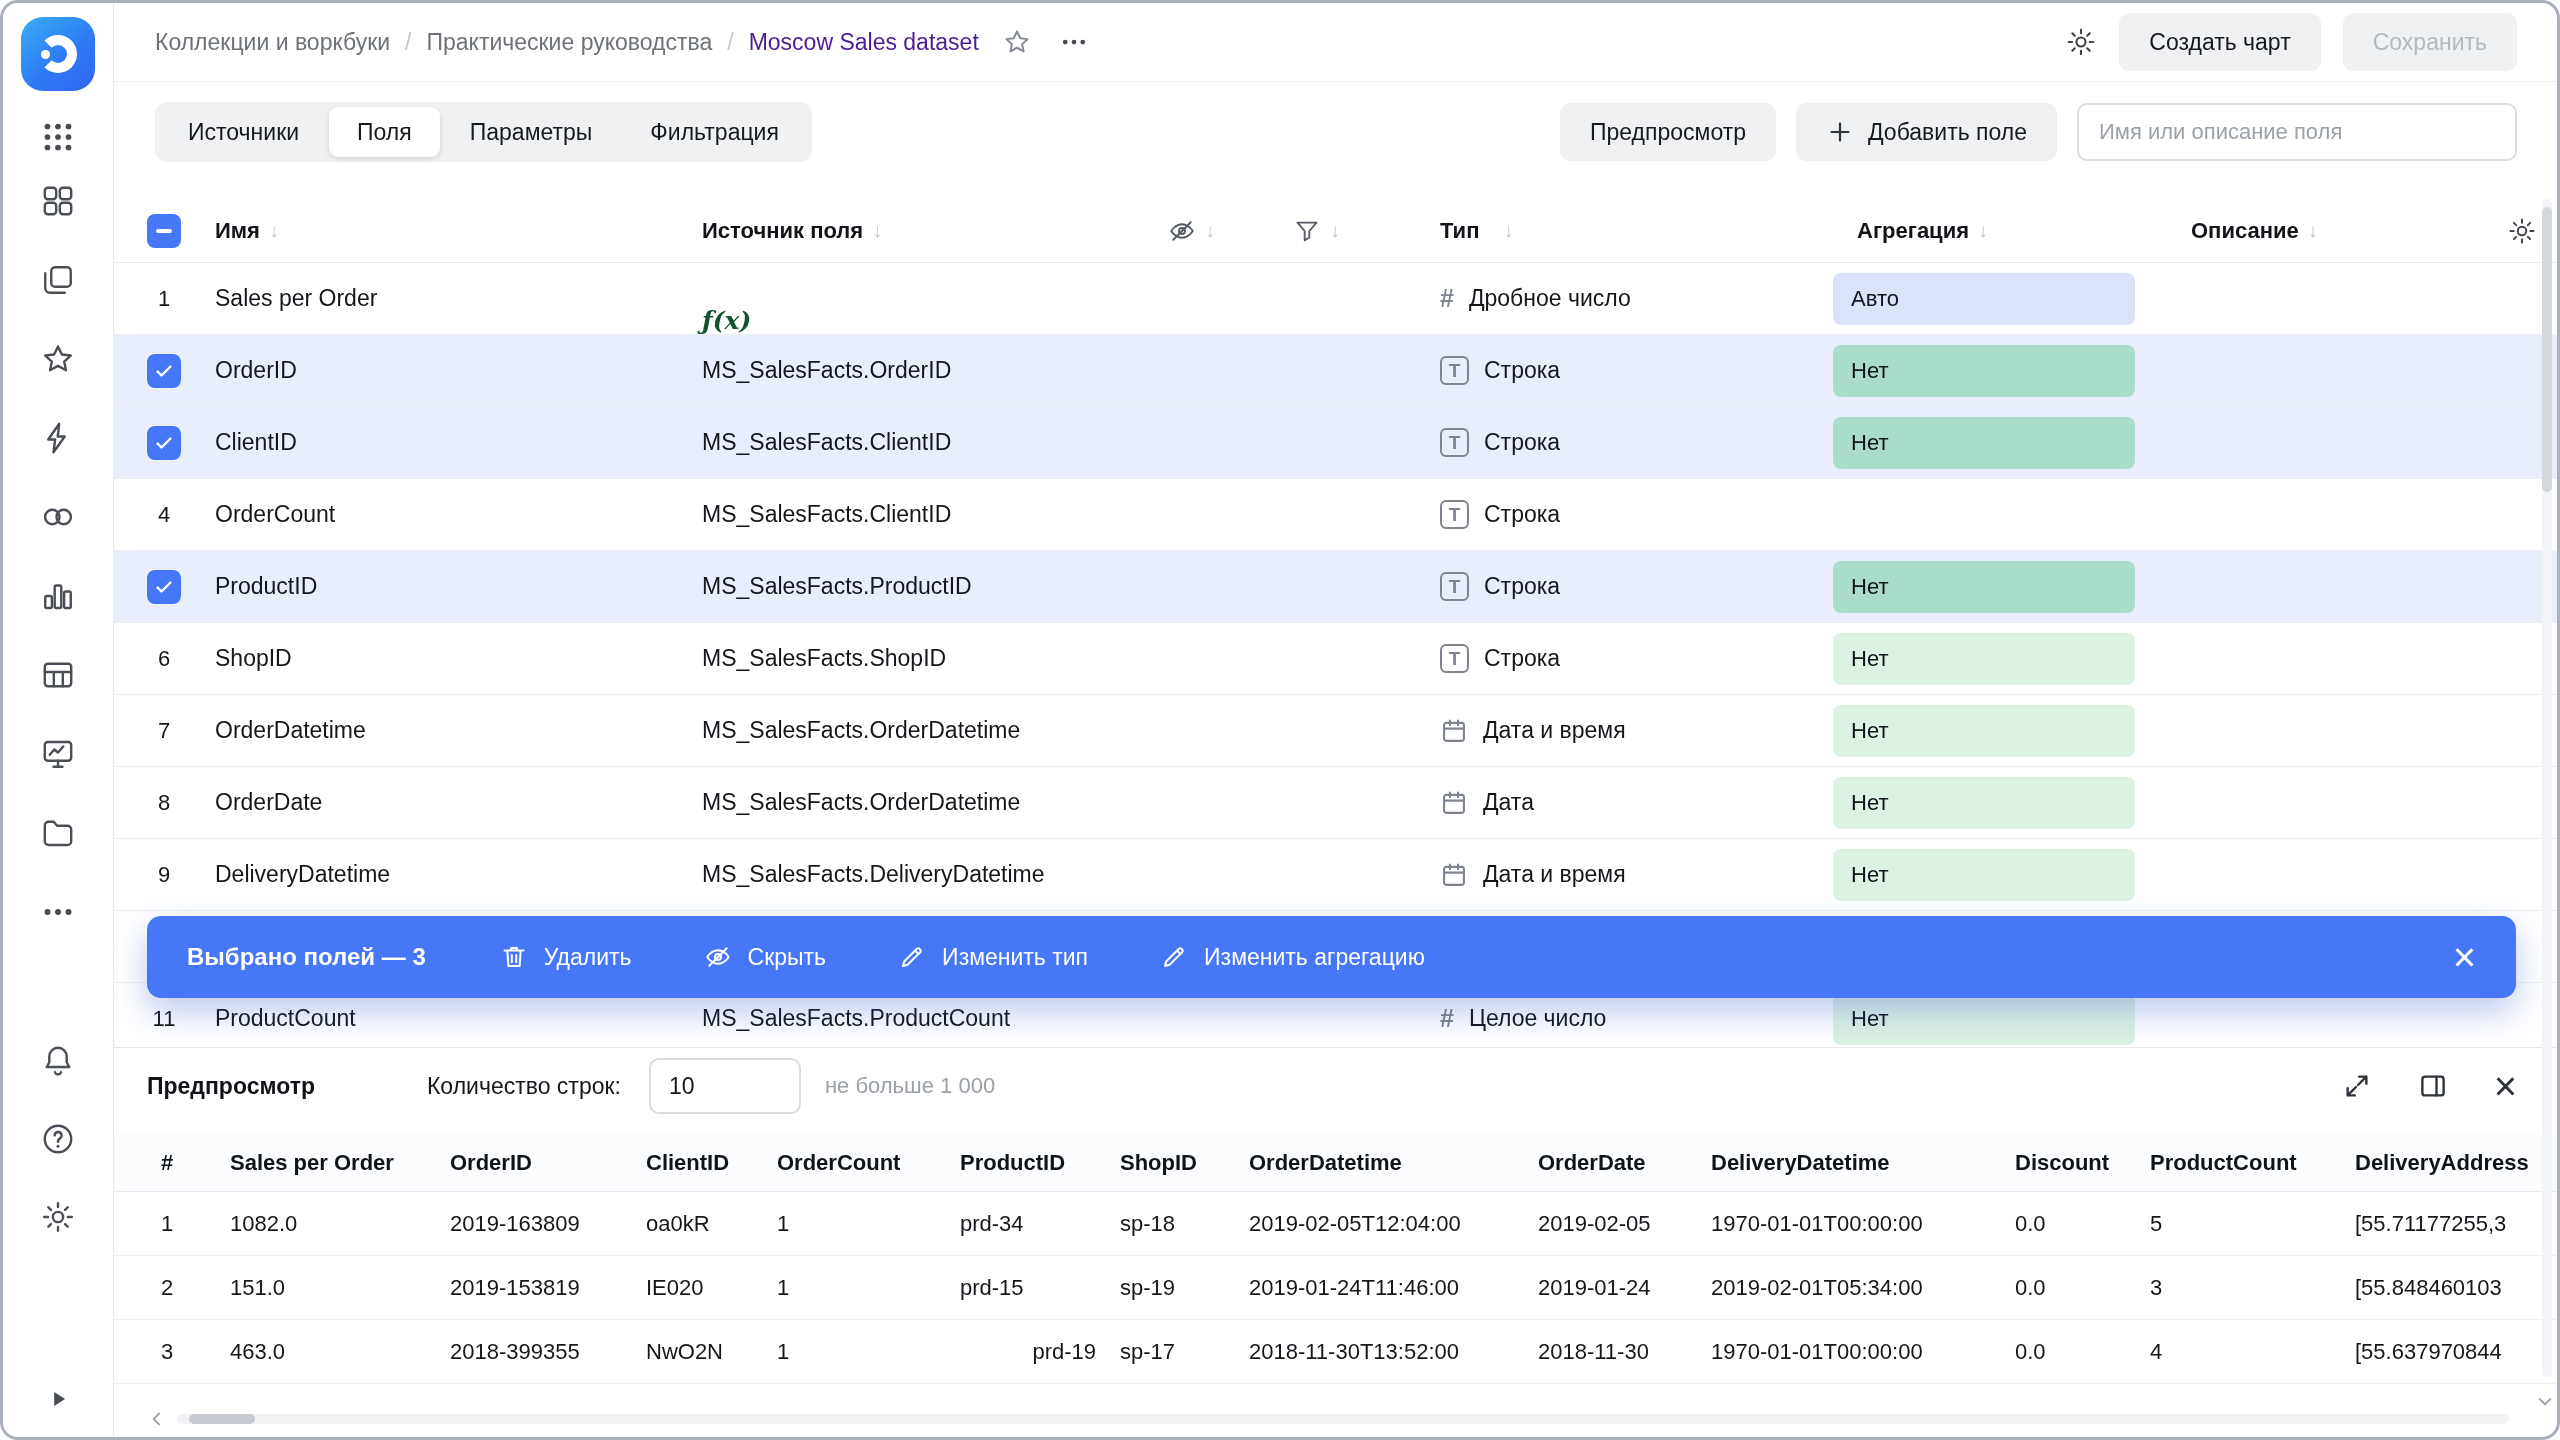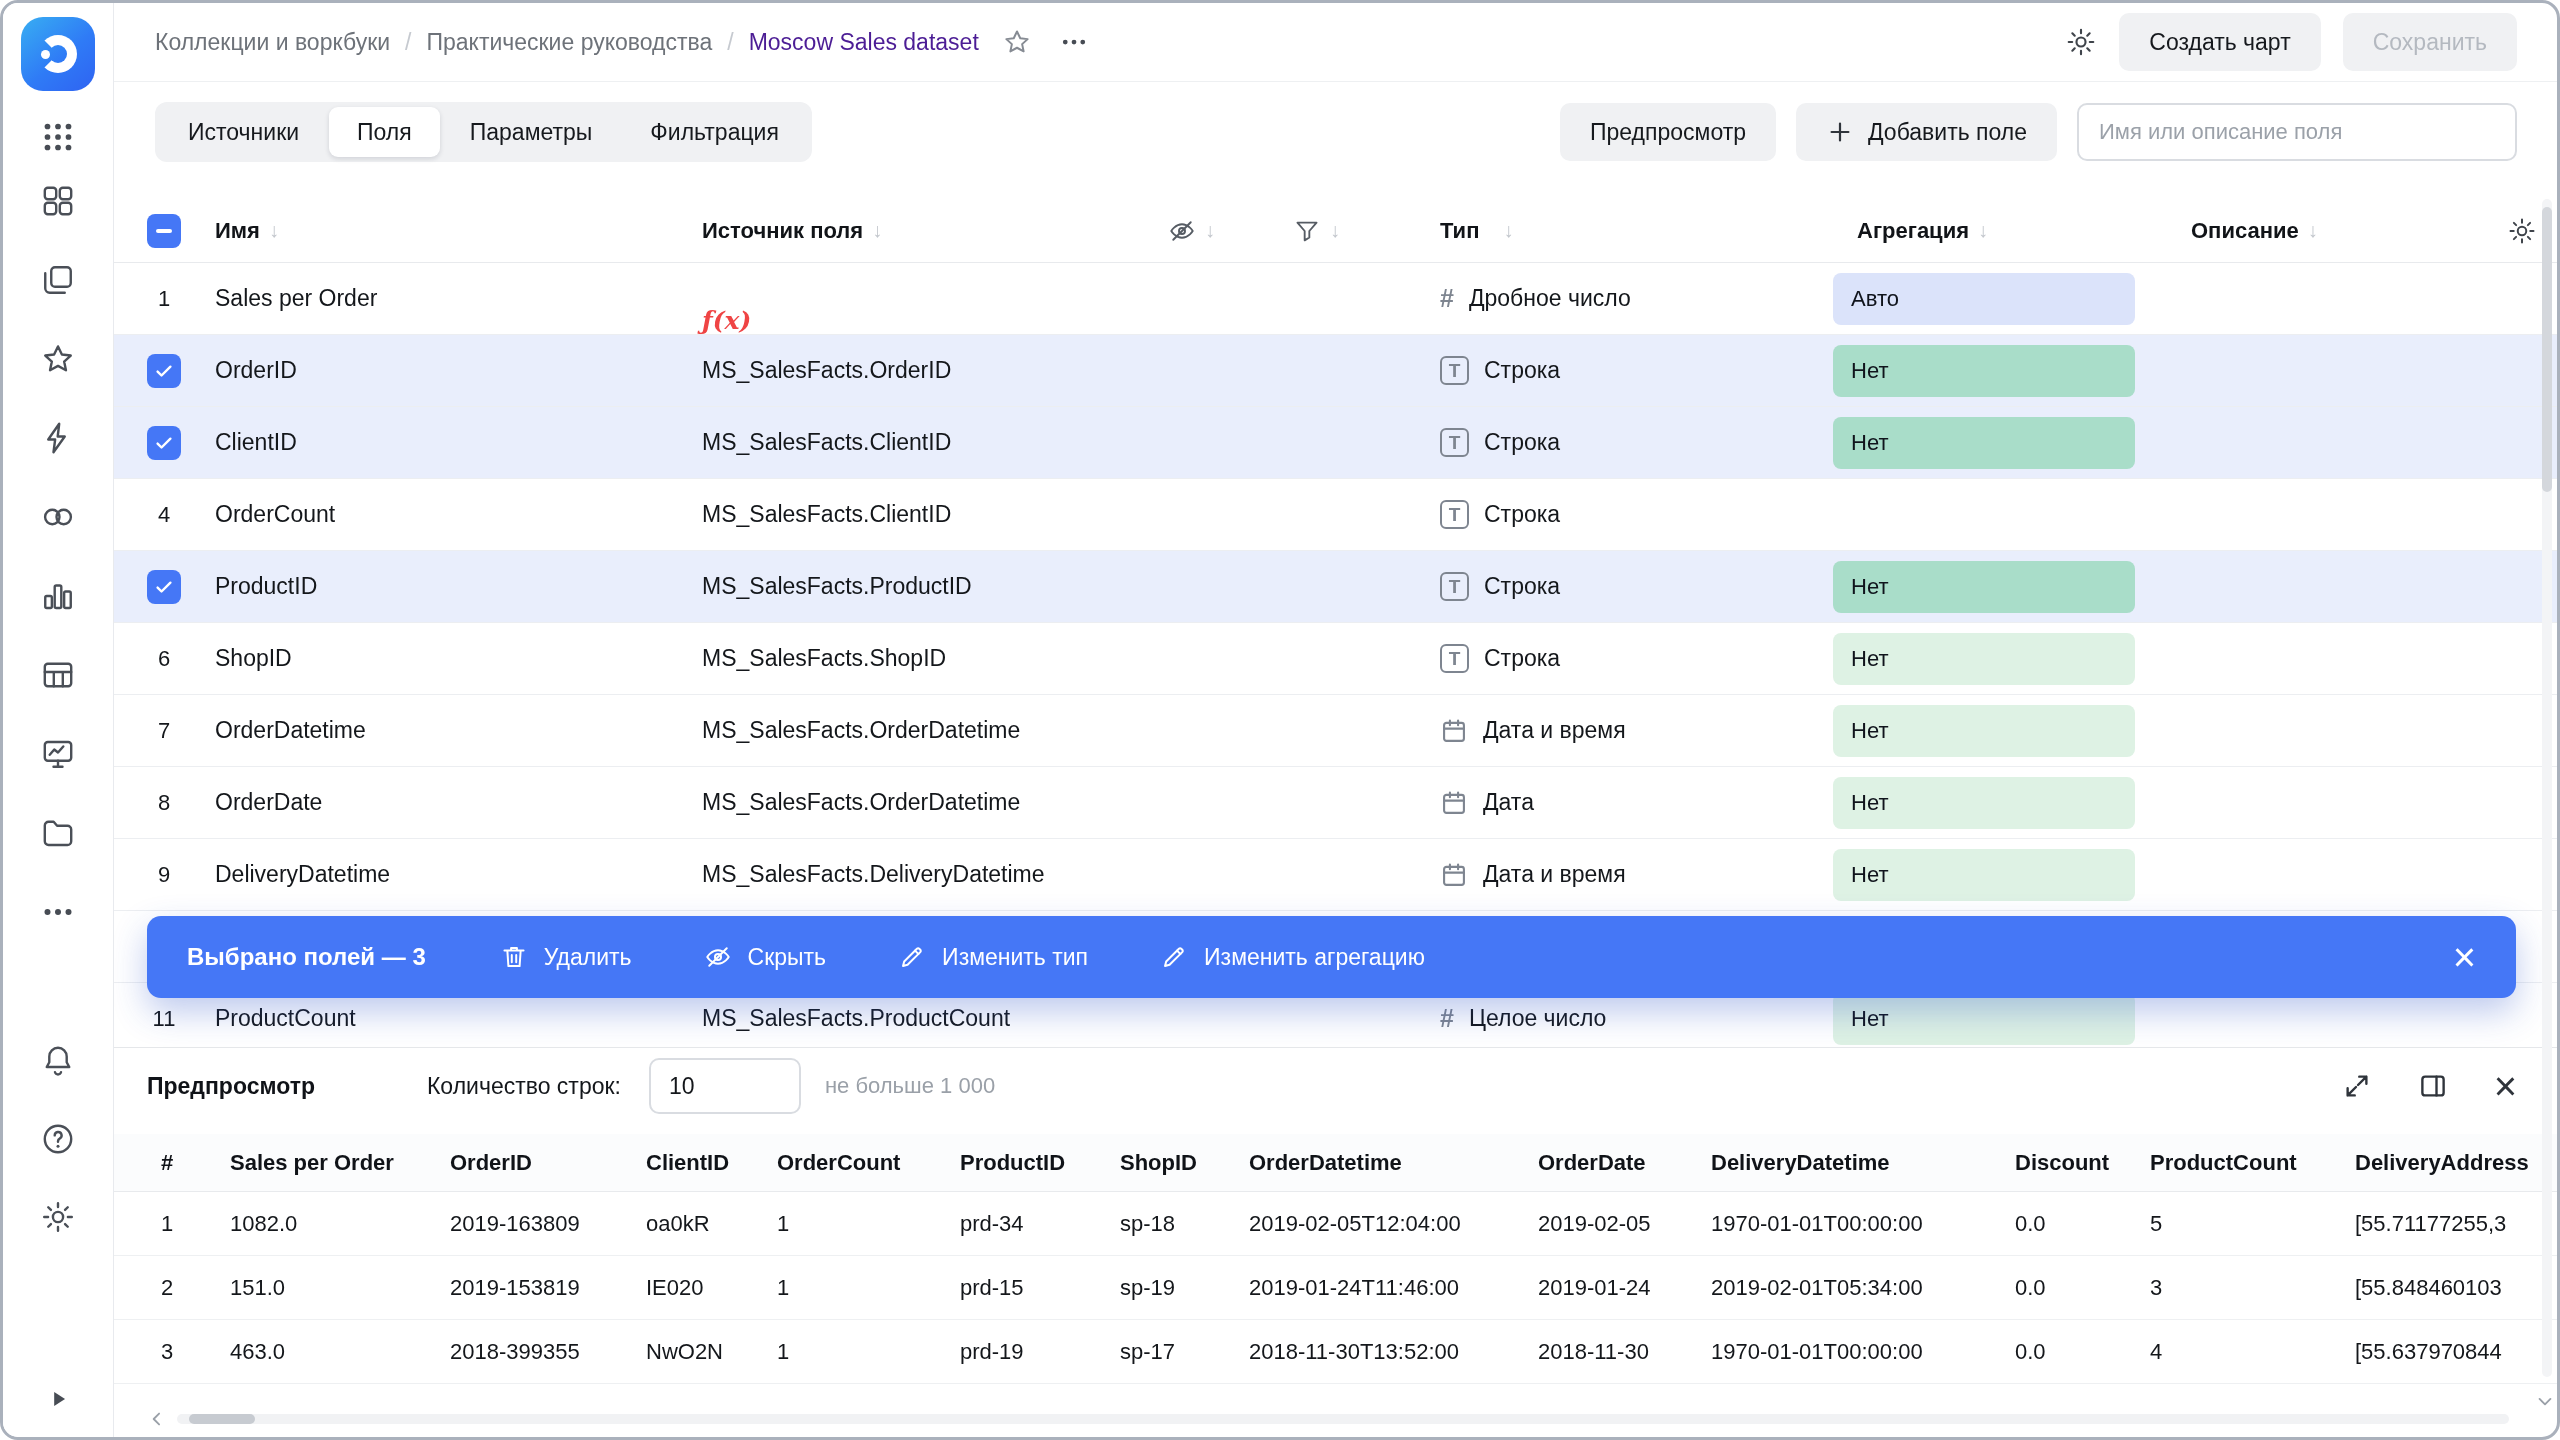--- a/index.html
+++ b/index.html
@@ -60,21 +60,21 @@
 .c-gear{flex:0 0 60px;justify-content:flex-end;}
 .sort{font-weight:normal;color:#c3c7cd;font-size:20px;margin-left:9px;}
 .hicon{display:flex}
 .hicon svg{width:28px;height:28px;stroke:#565c64}
 .cb{width:34px;height:34px;border-radius:8px;background:var(--accent,#4577f6);display:flex;align-items:center;justify-content:center;cursor:pointer;flex:0 0 auto;}
 .cb .dash{width:16px;height:4px;background:#fff;border-radius:2px;}
 .cb svg{width:22px;height:22px;stroke:#fff;stroke-width:2.6}
 .rownum{width:34px;text-align:center;font-size:22px;color:#14171b;}
 .frow{height:72px;display:flex;align-items:center;padding:0 20px 0 33px;border-bottom:1px solid #eceef1;font-size:23px;color:#14171b;background:#fff;}
 .frow.sel{background:var(--row-selected,#e9eefc);}
-.formula{font-family:"DejaVu Serif",serif;font-style:italic;font-weight:bold;font-size:25px;color:#ef4444;margin-top:43px;}
+.formula{font-family:"DejaVu Serif",serif;font-style:italic;font-weight:bold;font-size:25px;color:#14532d;margin-top:43px;}
 .tg{flex:0 0 auto;color:#7e8590;}
 .tg.hash{font-size:25px;font-weight:bold;}
 .tg.tbox{width:29px;height:29px;border:2px solid #7e8590;border-radius:6px;display:flex;align-items:center;justify-content:center;font-size:19px;font-weight:bold;}
 svg.tg{width:28px;height:28px;stroke:#7e8590;stroke-width:1.8}
 .chip{width:302px;height:52px;border-radius:8px;display:flex;align-items:center;padding:0 18px;font-size:22px;color:#10141c;white-space:nowrap;overflow:hidden;cursor:pointer;}
 .chip.blue{background:var(--chip-blue,#dbe3fa)}
 .chip.teal{background:var(--chip-teal,#a9ddc9)}
 .chip.green{background:var(--chip-green,#def2e4)}
 
 .selbar{position:absolute;left:33px;right:41px;top:717px;height:82px;background:var(--accent,#4577f6);border-radius:14px;display:flex;align-items:center;padding:0 40px;color:#fff;box-shadow:0 14px 34px rgba(40,80,200,.30);z-index:5;}
@@ -634,21 +634,21 @@
             <div class="pc" style="flex: 0 0 135px;">0.0</div>
             <div class="pc" style="flex: 0 0 205px;">3</div>
             <div class="pc" style="flex: 0 0 230px;">[55.848460103</div>
           </div>
           <div class="prow">
             <div class="pc" style="flex: 0 0 69px;">3</div>
             <div class="pc" style="flex: 0 0 220px;">463.0</div>
             <div class="pc" style="flex: 0 0 196px;">2018-399355</div>
             <div class="pc" style="flex: 0 0 131px;">NwO2N</div>
             <div class="pc" style="flex: 0 0 183px;">1</div>
-            <div class="pc" style="flex: 0 0 160px;">prd-19</div>
+            <div class="pc" style="flex: 0 0 160px; text-align: right;">prd-19</div>
             <div class="pc" style="flex: 0 0 129px;">sp-17</div>
             <div class="pc" style="flex: 0 0 289px;">2018-11-30T13:52:00</div>
             <div class="pc" style="flex: 0 0 173px;">2018-11-30</div>
             <div class="pc" style="flex: 0 0 304px;">1970-01-01T00:00:00</div>
             <div class="pc" style="flex: 0 0 135px;">0.0</div>
             <div class="pc" style="flex: 0 0 205px;">4</div>
             <div class="pc" style="flex: 0 0 230px;">[55.637970844</div>
           </div>
         </div>
       <div class="hscroll">

